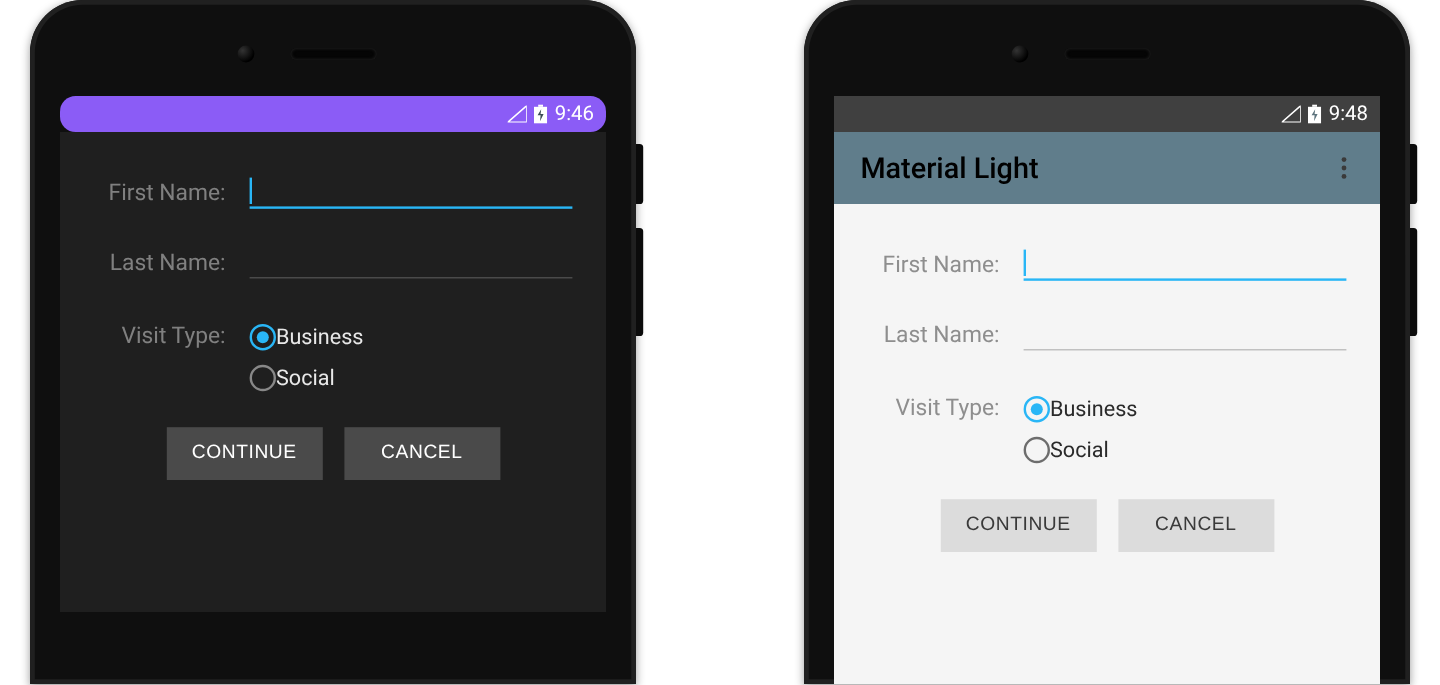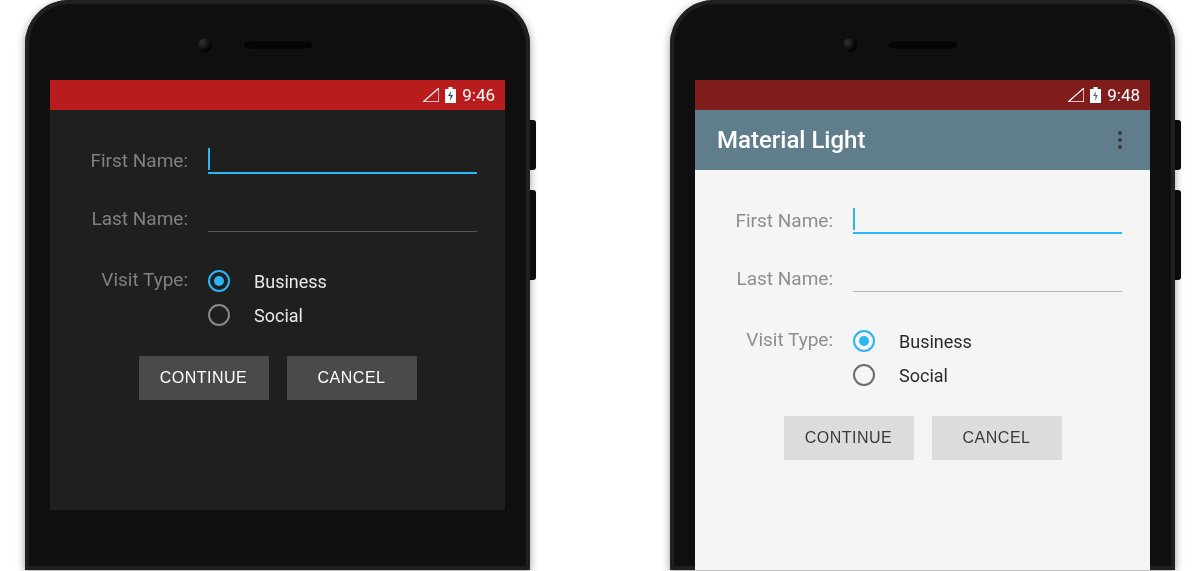--- a/index.html
+++ b/index.html
@@ -68,35 +68,35 @@
     .statusbar {
       height: 30px;
       display: flex;
       align-items: center;
       justify-content: flex-end;
       padding: 0 10px;
       gap: 6px;
       font-size: 17px;
       color: #fff;
     }
-    .dark .statusbar { background: #b91c1c; }
-    .light .statusbar { background: #7f1d1d; }
+    .dark .statusbar { background: #8b5cf6; border-radius: 13px; }
+    .light .statusbar { background: #404040; }
 
     
     .appbar {
       height: 60px;
       display: flex;
       align-items: center;
       justify-content: space-between;
       padding: 0 18px 0 22px;
     }
     .dark .appbar { background: #455a64; color: #fff; }
     .light .appbar { background: #607d8b; color: #1f1f1f; }
     .appbar-title { font-size: 24px; font-weight: 500; }
-    .light .appbar-title { color: #ffffff; }
+    .light .appbar-title { color: #000000; }
 
     .overflow-dots {
       width: 24px; height: 24px;
       display: flex; flex-direction: column;
       align-items: center; justify-content: center; gap: 3px;
     }
     .overflow-dots span {
       width: 4px; height: 4px; border-radius: 50%;
     }
     .dark .overflow-dots span { background: #fff; }
@@ -128,21 +128,21 @@
       background: #29b6f6;
       vertical-align: middle;
     }
     .input-wrap { flex:1; position: relative; border-bottom: 2px solid #29b6f6; height: 28px; }
     .input-wrap-idle { flex:1; position: relative; height: 28px; }
     .dark .input-wrap-idle { border-bottom: 1px solid #555; }
     .light .input-wrap-idle { border-bottom: 1px solid #b5b5b5; }
     .input-wrap .cursor { position: absolute; left: 0; bottom: 2px; }
 
     .radio-group { flex: 1; display: flex; flex-direction: column; gap: 12px; padding-top: 2px; }
-    .radio-item { display: flex; align-items: center; gap: 24px; font-size: 18px; cursor: pointer; }
+    .radio-item { display: flex; align-items: center; gap: 0; font-size: 18px; cursor: pointer; }
     .dark .radio-item { color: #e8e8e8; }
     .light .radio-item { color: #2a2a2a; }
 
     .radio-circle {
       width: 22px; height: 22px; border-radius: 50%;
       border: 2px solid;
       display: flex; align-items: center; justify-content: center;
     }
     .radio-circle.checked { border-color: #29b6f6; }
     .radio-circle.checked::after {

